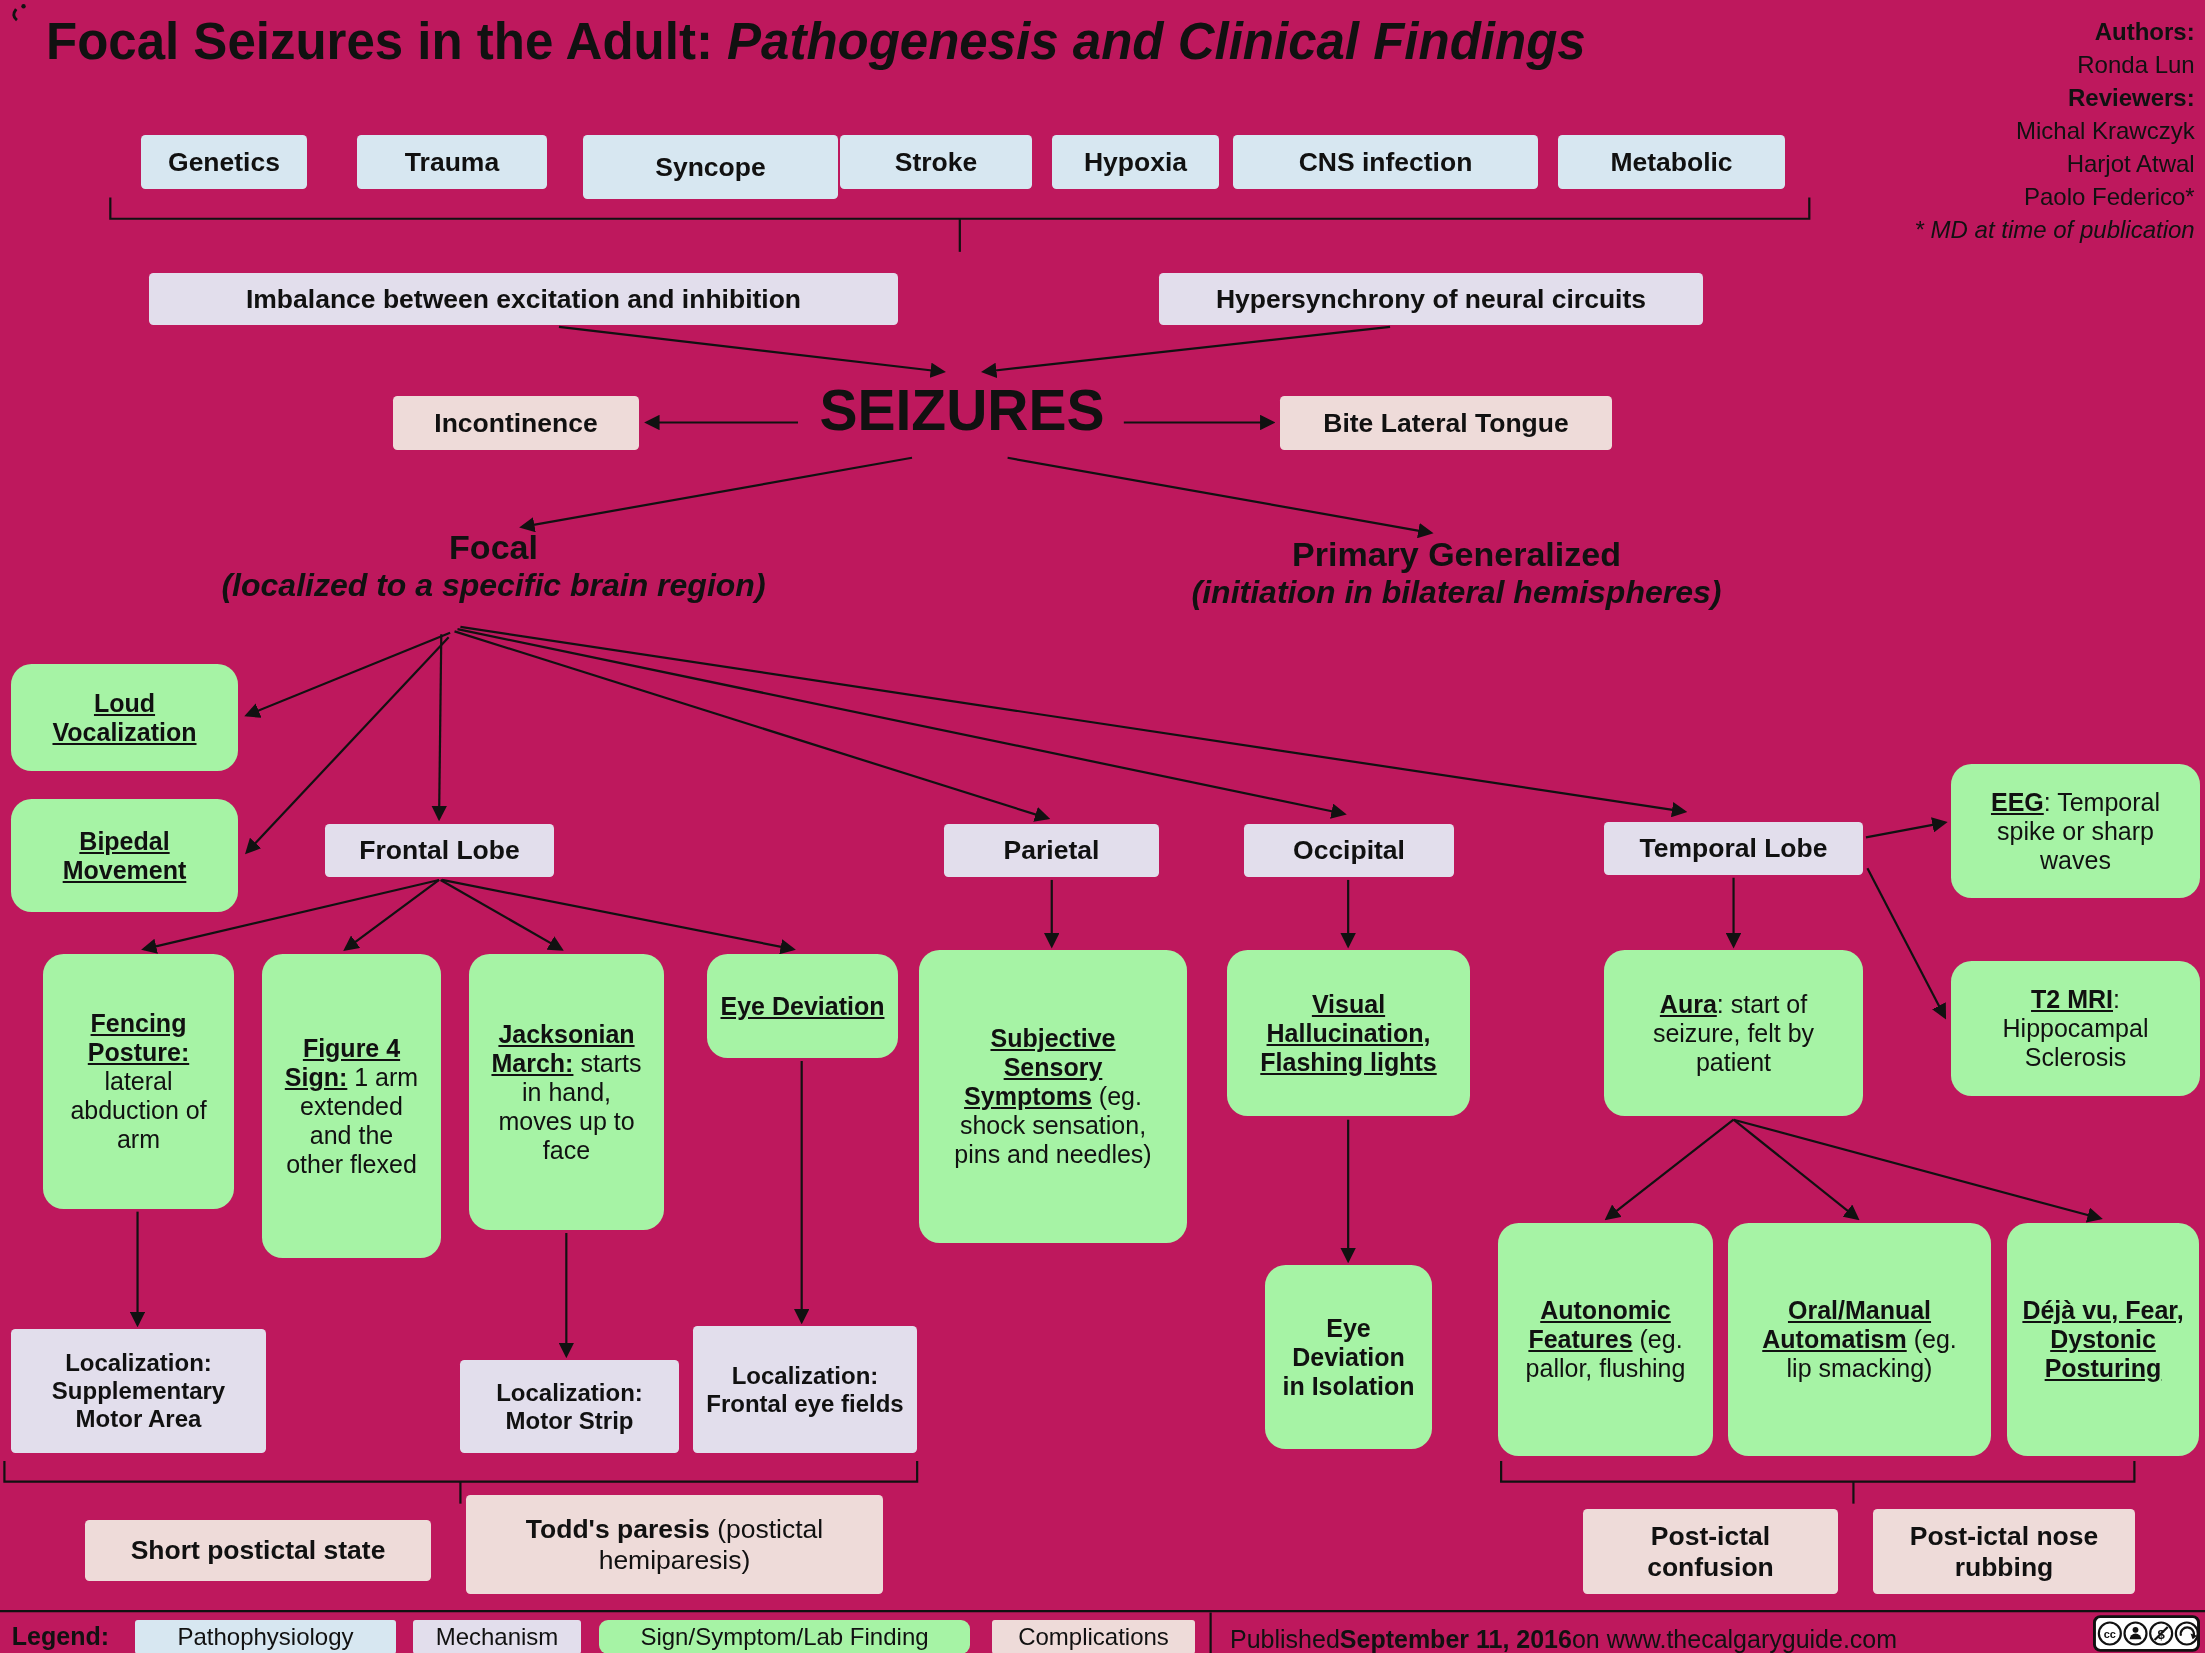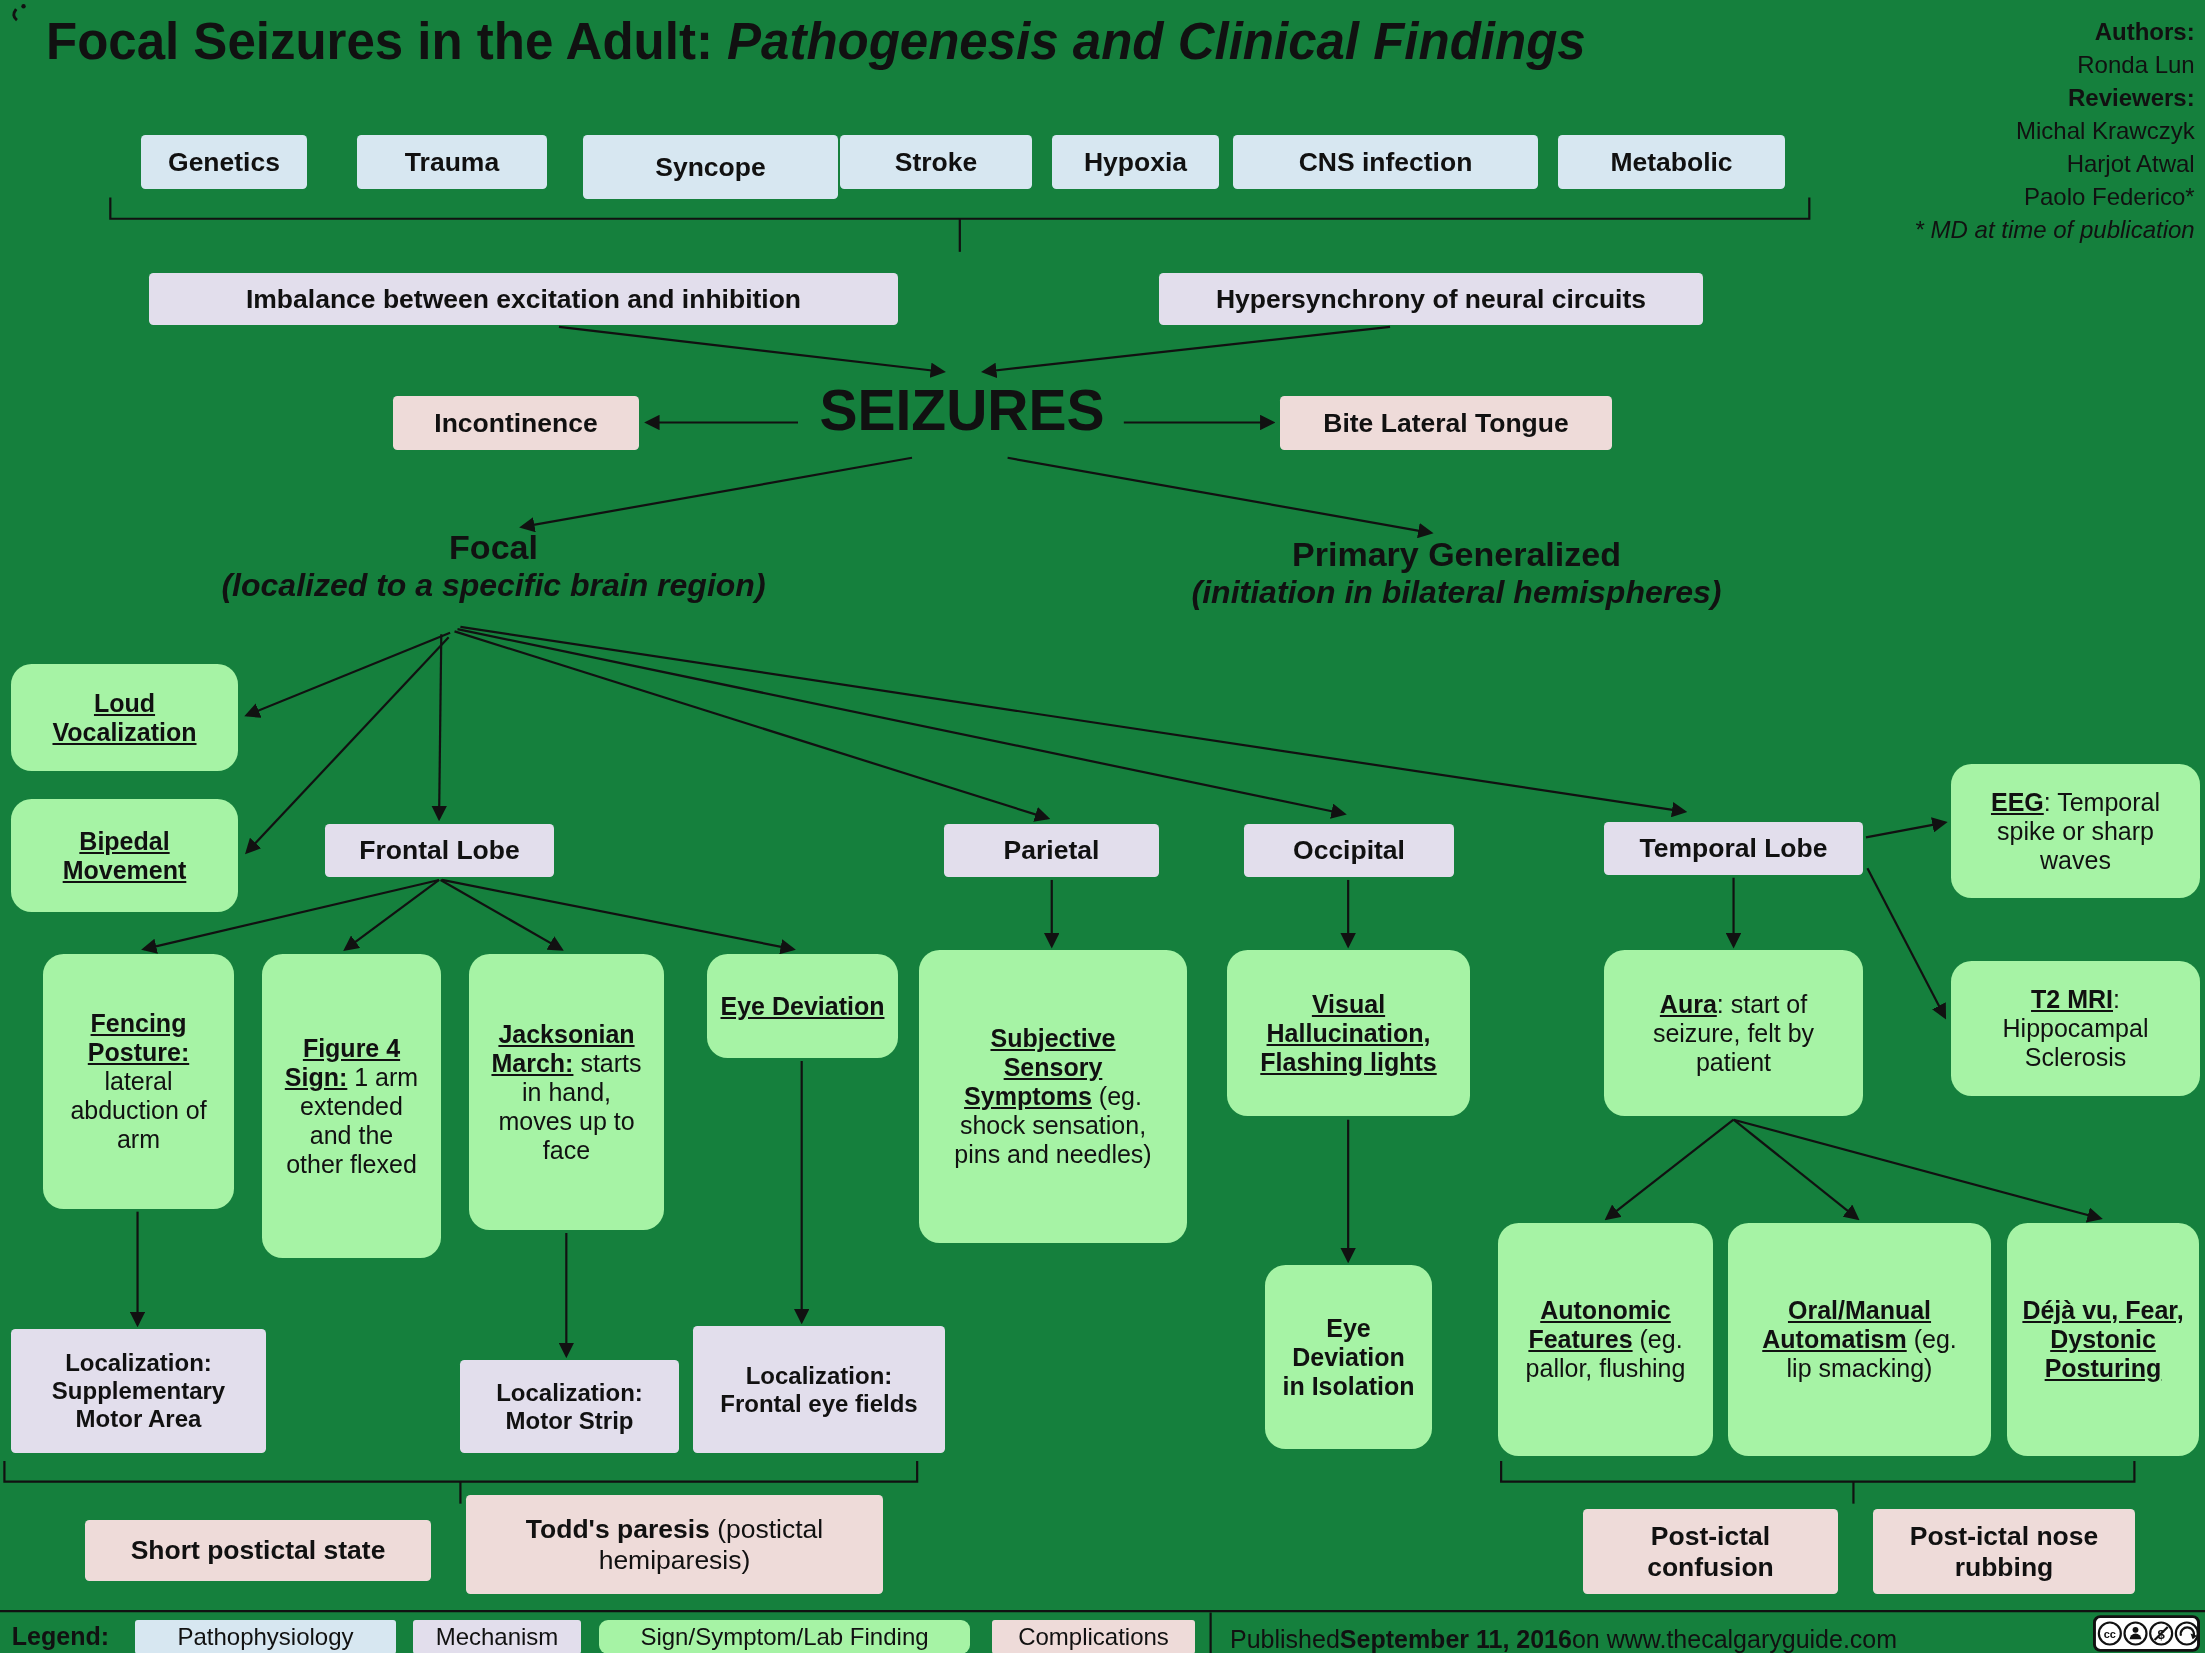--- a/index.html
+++ b/index.html
@@ -1,17 +1,17 @@
 <!DOCTYPE html>
 <html style="font-size:11.8px"><head>
 <meta charset="utf-8">
 <style>
   html,body{margin:0;padding:0;background:#fff}
   body{width:2205px;height:1654px;font-family:"Liberation Sans",sans-serif;color:#111}
-  .canvas{position:relative;width:2205px;height:1654px;background:#15803d;overflow:hidden}
+  .canvas{position:relative;width:2205px;height:1654px;background:#be185d;overflow:hidden}
   svg.arrows{position:absolute;left:0;top:0;z-index:1}
   svg.arrows line, svg.arrows polyline{stroke:#111;stroke-width:3;fill:none}
   .node{position:absolute;z-index:2;box-sizing:border-box;display:flex;align-items:center;justify-content:center;
         text-align:center;line-height:1.16;padding:7.4px 13.2px}
   .node .tw{width:100%}
   .txt{position:absolute;z-index:2;text-align:center;line-height:1.18}
   .c-blue{background:#d7e7f1;border-radius:4.4px}
   .c-lav{background:#e2deec;border-radius:4.4px}
   .c-green{background:#a6f3a5;border-radius:20.6px}
   .c-pink{background:#eedbd9;border-radius:4.4px}
@@ -184,21 +184,21 @@
   <div class="node c-green b u f34" style="left:707px;top:954px;width:191px;height:104px">
       <div class="tw">Eye Deviation</div>
     </div>
 
   <div class="node c-lav b f33" style="left:11px;top:1329px;width:255px;height:124px">
       <div class="tw">Localization: Supplementary Motor Area</div>
     </div>
   <div class="node c-lav b f33" style="left:460px;top:1360px;width:219px;height:93px">
       <div class="tw">Localization: Motor Strip</div>
     </div>
-  <div class="node c-lav b f33" style="left:693px;top:1326px;width:252px;height:127px">
+  <div class="node c-lav b f33" style="left:693px;top:1326px;width:224px;height:127px">
       <div class="tw">Localization: Frontal eye fields</div>
     </div>
 
   <div class="node c-green f34" style="left:919px;top:950px;width:268px;height:293px;padding:7.4px 29px">
     <div class="tw"><span class="b u">Subjective Sensory Symptoms</span><span> (eg. shock sensation, pins and needles)</span></div>
   </div>
   <div class="node c-green b u f34" style="left:1227px;top:950px;width:243px;height:166px">
       <div class="tw">Visual Hallucination, Flashing lights</div>
     </div>
   <div class="node c-green b f34" style="left:1265px;top:1265px;width:167px;height:184px">

